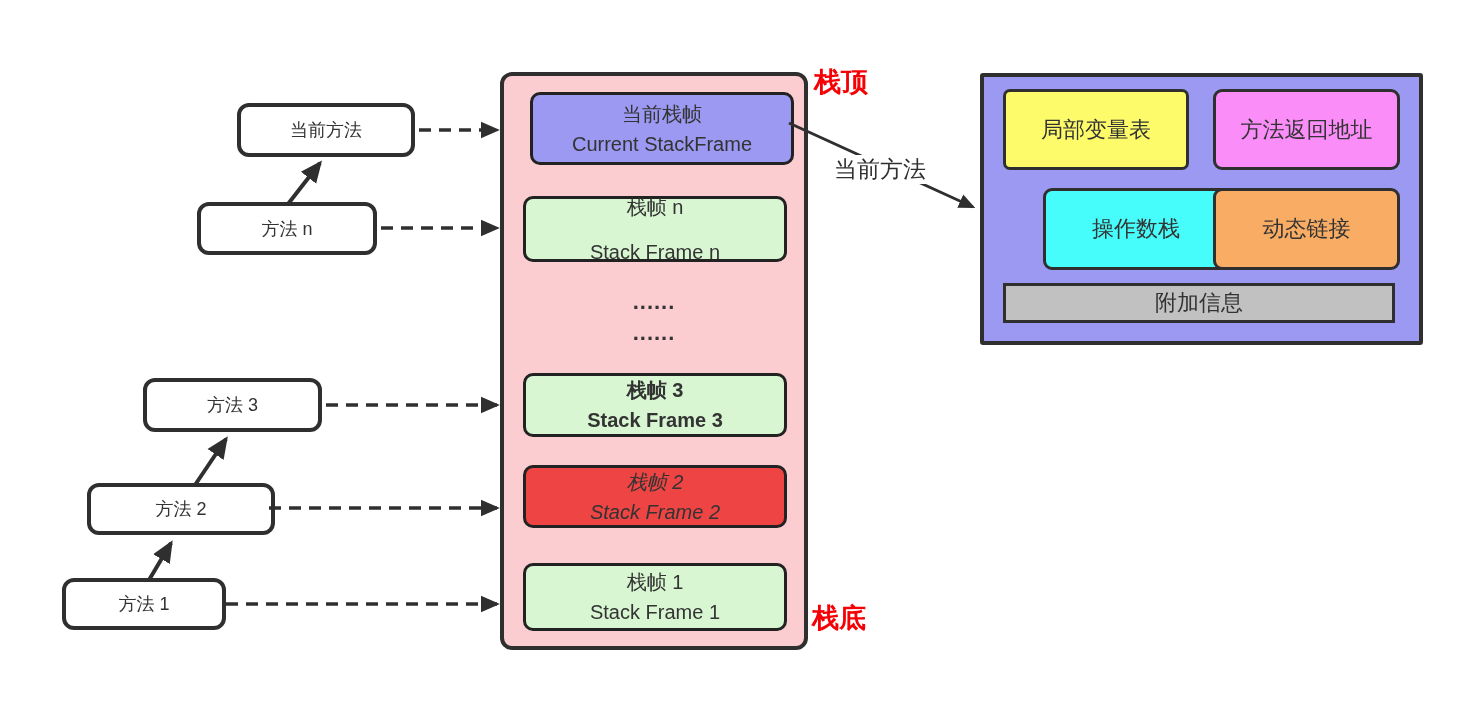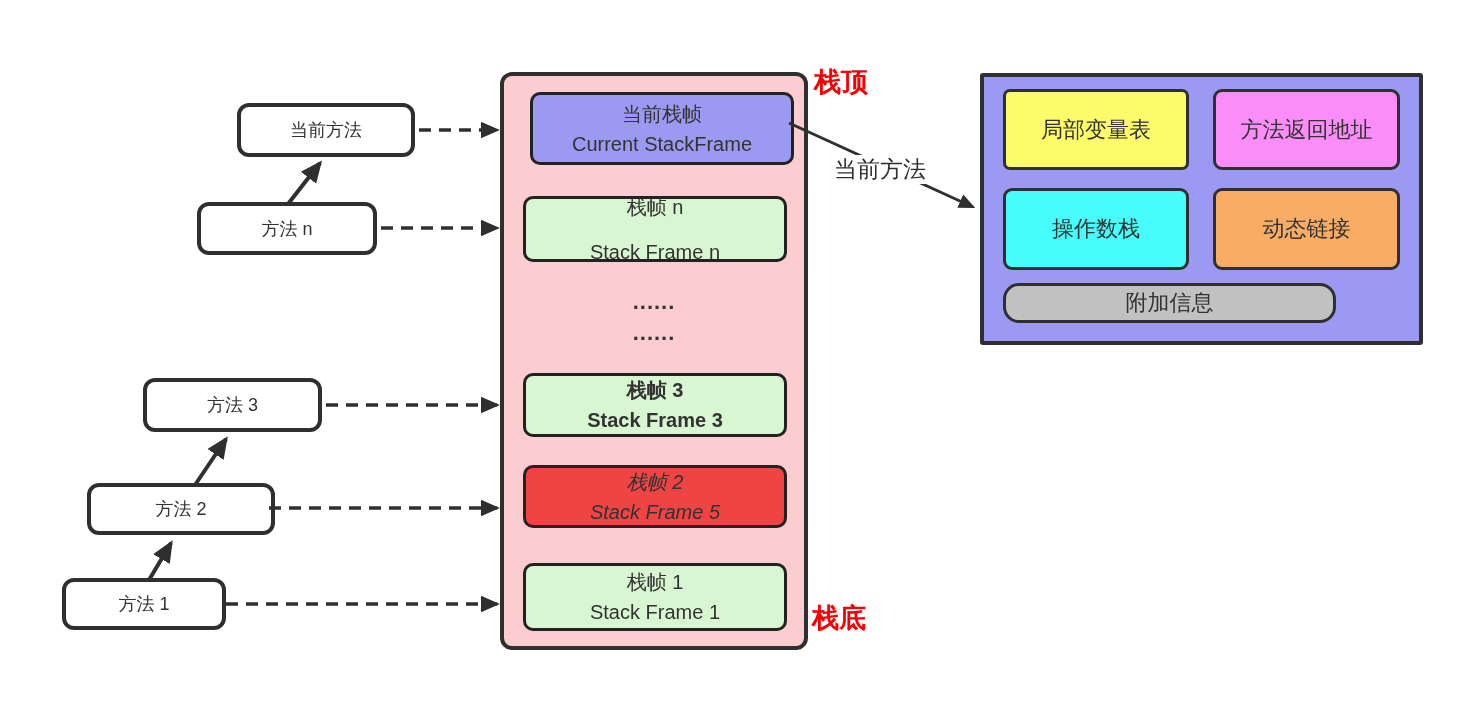--- a/index.html
+++ b/index.html
@@ -122,21 +122,21 @@
     align-items: center;
     justify-content: center;
     font-size: 22px;
     color: #333333;
     z-index: 2;
   }
   #cell-local   { left: 1003px; top:  89px; width: 186px; height: 81px; }
   #cell-return  { left: 1213px; top:  89px; width: 187px; height: 81px; }
   #cell-operand { left: 1003px; top: 188px; width: 186px; height: 82px; }
   #cell-dynlink { left: 1213px; top: 188px; width: 187px; height: 82px; }
-  #cell-extra   { left: 1003px; top: 283px; width: 333px; height: 40px; border-radius: 16px; }
+  #cell-extra   { left: 1003px; top: 283px; width: 392px; height: 40px; border-radius: 0; }
 
   
   #arrows {
     position: absolute;
     left: 0; top: 0;
     width: 1458px; height: 710px;
     z-index: 5;
     pointer-events: none;
   }
 </style>
@@ -170,21 +170,21 @@
   <div class="frame" id="f-n" style="background-color: rgb(216, 246, 209);">
     <div>栈帧 n</div>
     <div>Stack Frame n</div>
   </div>
   <div class="frame" id="f-3" style="background-color: rgb(216, 246, 209);">
     <div>栈帧 3</div>
     <div>Stack Frame 3</div>
   </div>
   <div class="frame" id="f-2" style="background-color: #ef4444; font-style: italic;">
     <div>栈帧 2</div>
-    <div>Stack Frame 5</div>
+    <div>Stack Frame 2</div>
   </div>
   <div class="frame" id="f-1" style="background-color: rgb(216, 246, 209);">
     <div>栈帧 1</div>
     <div>Stack Frame 1</div>
   </div>
 
   <div id="dots">
     <div>......</div>
     <div>......</div>
   </div>
@@ -192,21 +192,21 @@
   <div class="red-label" id="lbl-top" style="color: rgb(245, 1, 5);">栈顶</div>
   <div class="red-label" id="lbl-bottom" style="color: rgb(245, 1, 5);">栈底</div>
 
   <div id="detail" style="background-color: rgb(155, 153, 241);"></div>
   <div class="cell" id="cell-local" style="background-color: rgb(253, 251, 105); border-radius: 7px;">
     <span>局部变量表</span>
   </div>
   <div class="cell" id="cell-return" style="background-color: rgb(251, 141, 249);">
     <span>方法返回地址</span>
   </div>
-  <div class="cell" id="cell-operand" style="background-color: rgb(71, 253, 251);">
+  <div class="cell" id="cell-operand" style="background-color: rgb(71, 253, 251); margin-left: 40px;">
     <span>操作数栈</span>
   </div>
   <div class="cell" id="cell-dynlink" style="background-color: rgb(249, 173, 100);">
     <span>动态链接</span>
   </div>
   <div class="cell" id="cell-extra" style="background-color: rgb(194, 193, 194);">
     <span>附加信息</span>
   </div>
 
   <svg id="arrows" viewBox="0 0 1458 710" xmlns="http://www.w3.org/2000/svg">

